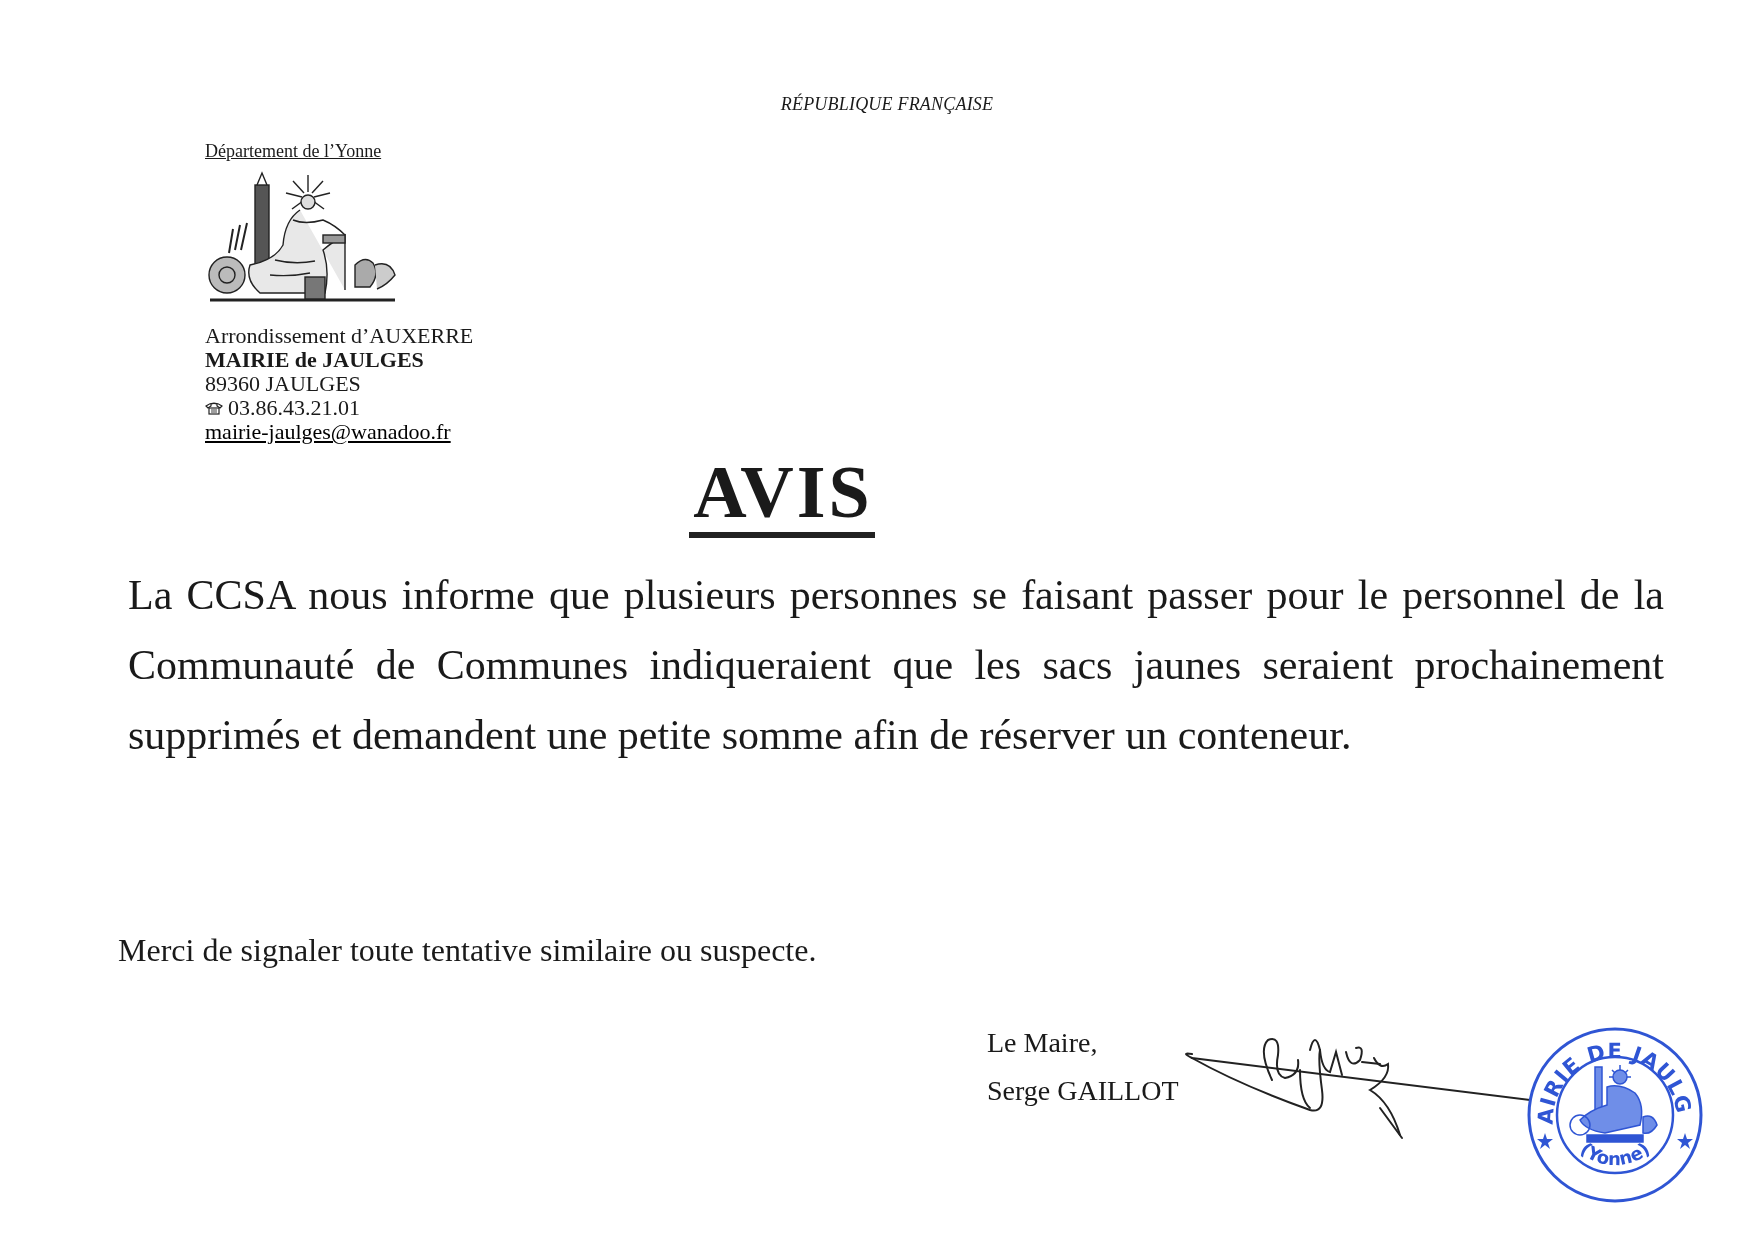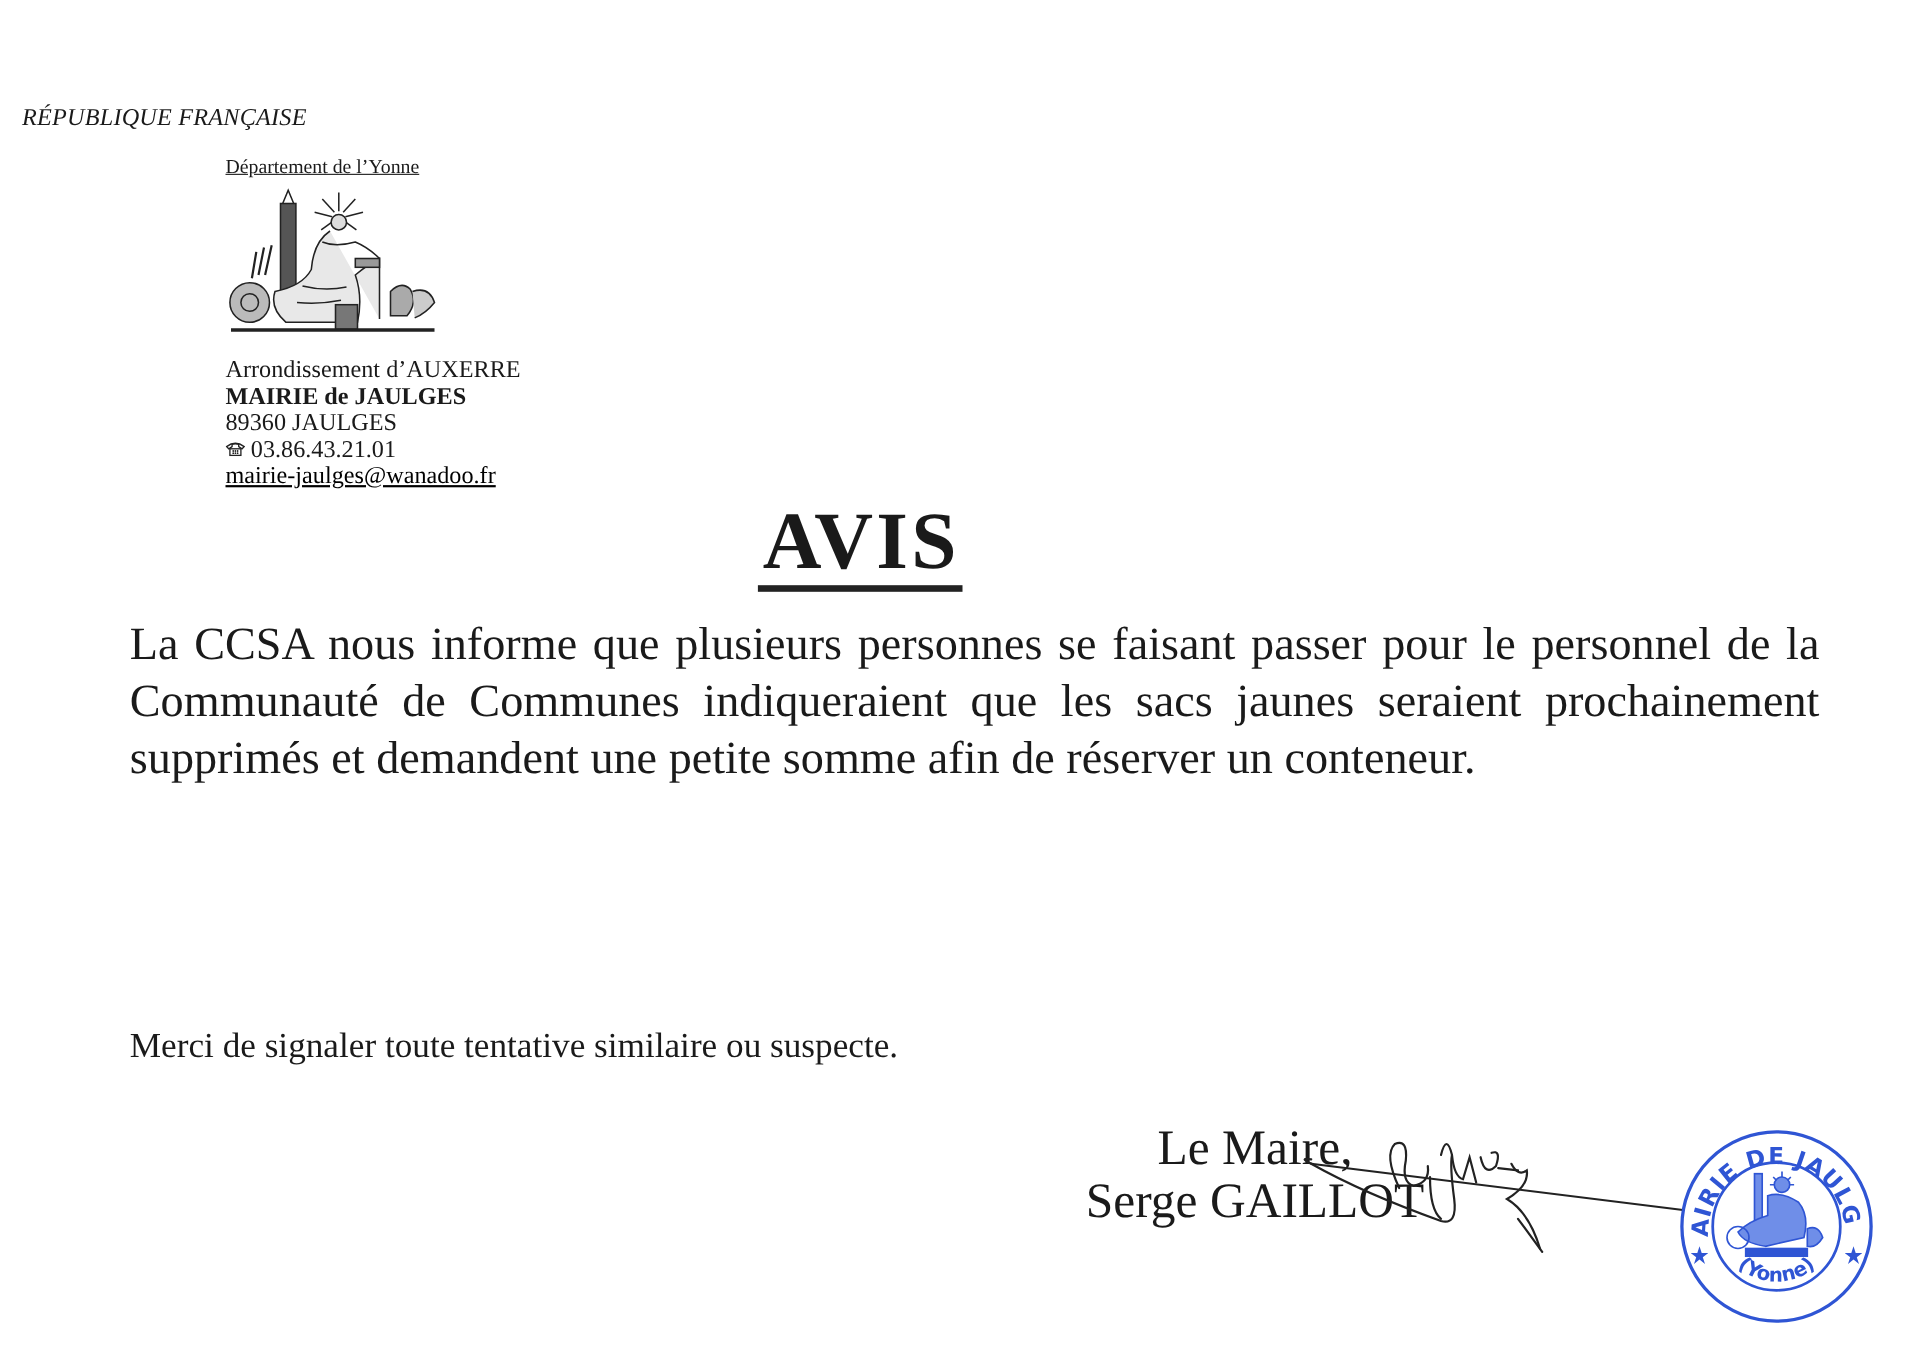--- a/index.html
+++ b/index.html
@@ -1,34 +1,34 @@
 <!DOCTYPE html>
 <html><head>
 <meta charset="utf-8">
 <style>
   html, body { margin:0; padding:0; background:#ffffff; }
   body { width:1754px; height:1240px; position:relative; overflow:hidden; color:#1a1a1a;
          font-family:"Liberation Serif", "DejaVu Serif", serif; }
   .abs { position:absolute; }
-  .republique { left:0; width:1754px; top:94px; font-style:italic; font-size:22px;
+  .republique { left:0; width:1754px; top:94px; text-align:center; font-style:italic; font-size:18px;
                 letter-spacing:0.2px; padding-left:20px; box-sizing:border-box; }
   .dept { left:205px; top:141px; font-size:18px;text-decoration:underline; }
   .emblem { left:205px; top:165px; width:195px; height:145px; }
   .addr { left:205px; top:324px; font-size:22px; line-height:24px; }
   .addr div { white-space:nowrap; }
   .addr .bold { font-weight:bold; }
   .addr .email { text-decoration:underline; color:#000000; }
   .phone-icon { display:inline-block; width:18px; margin-right:5px; }
   .avis { left:0; width:1574px; top:452px; text-align:center; }
   .avis span { display:inline-block; font-weight:bold; font-size:74px; letter-spacing:3px; line-height:80px;
                border-bottom:6px solid #222; padding:0 2px 0 4px; margin-left:-10px; }
-  .body-text { left:118px; width:1536px; top:560px; font-size:42px; line-height:52px; text-align:justify;
+  .body-text { left:128px; width:1536px; top:560px; font-size:42px; line-height:70px; text-align:justify;
                text-align-last:left; }
   .merci { left:118px; top:932px; font-size:32px; }
-  .sign-1 { left:987px; top:1019px; font-size:45px; line-height:48px;text-align:center; }
+  .sign-1 { left:987px; top:1019px; font-size:28px; line-height:48px; }
   .signature { left:1150px; top:1030px; width:400px; height:140px; }
   .stamp { left:1525px; top:1025px; width:180px; height:180px; }
 </style>
 </head>
 <body>
 
 <div class="abs republique">RÉPUBLIQUE FRANÇAISE</div>
 
 <div class="abs dept">Département de l’Yonne</div>
 

